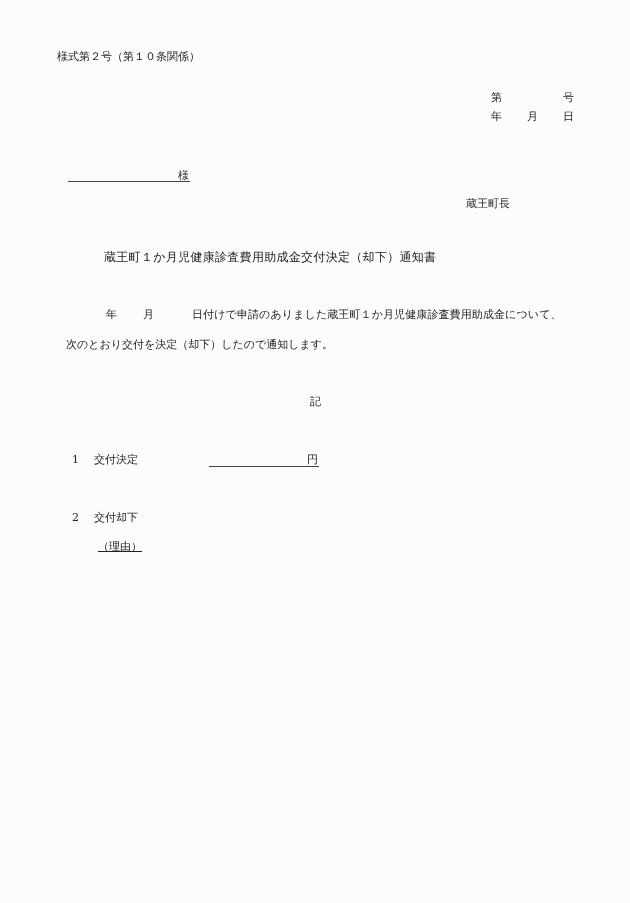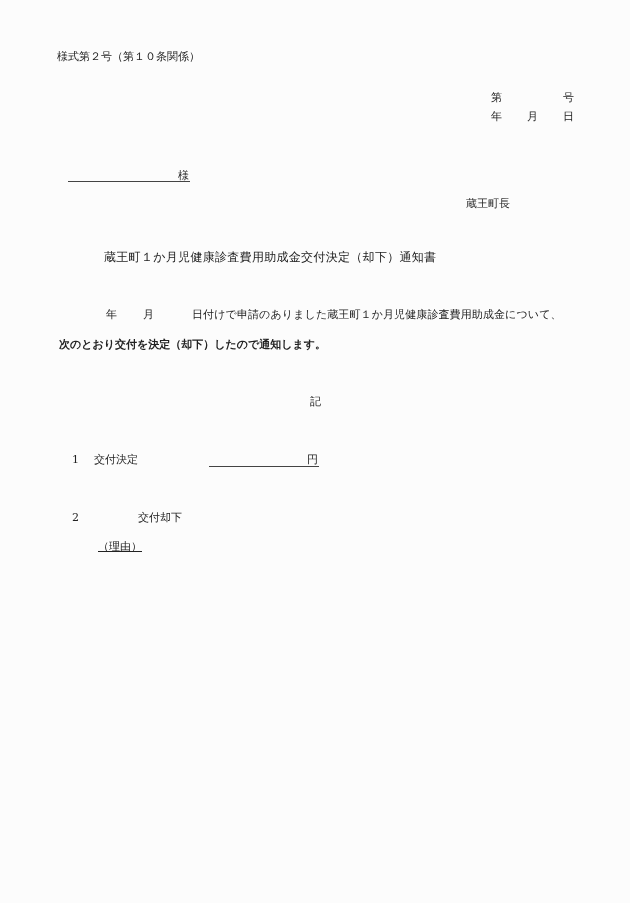--- a/index.html
+++ b/index.html
@@ -34,24 +34,24 @@
 <div class="uline" style="left:68px; top:181px; width:122px;"></div>
 <div class="abs sm" style="left:178px; top:169px;">様</div>
 
 <div class="abs sm" style="left:466px; top:197px;">蔵王町長</div>
 
 <div class="abs title" style="left:104px; top:247px;">蔵王町１か月児健康診査費用助成金交付決定（却下）通知書</div>
 
 <div class="abs sm" style="left:106px; top:308px;">年</div>
 <div class="abs sm" style="left:143px; top:308px;">月</div>
 <div class="abs sm" style="left:180px; top:308px; letter-spacing:0.1px;margin-left:12px;">日付けで申請のありました蔵王町１か月児健康診査費用助成金について、</div>
-<div class="abs sm" style="left:59px; top:338px;font-weight:bold;">次のとおり交付を決定（却下）したので通知します。</div>
+<div class="abs sm" style="left:66px; top:338px;">次のとおり交付を決定（却下）したので通知します。</div>
 
 <div class="abs sm" style="left:310px; top:395px;">記</div>
 
 <div class="abs sm" style="left:72px; top:453px;">1</div>
 <div class="abs sm" style="left:94px; top:453px;text-align:right;">交付決定</div>
 <div class="uline" style="left:209px; top:466px; width:110px;"></div>
 <div class="abs sm" style="left:307px; top:453px;">円</div>
 
 <div class="abs sm" style="left:72px; top:511px;">2</div>
-<div class="abs sm" style="left:94px; top:511px;margin-left:44px;">交付却下</div>
+<div class="abs sm" style="left:94px; top:511px;">交付却下</div>
 <div class="abs sm" style="left:98px; top:540px;text-decoration:underline;">（理由）</div>
 
 </body></html>

